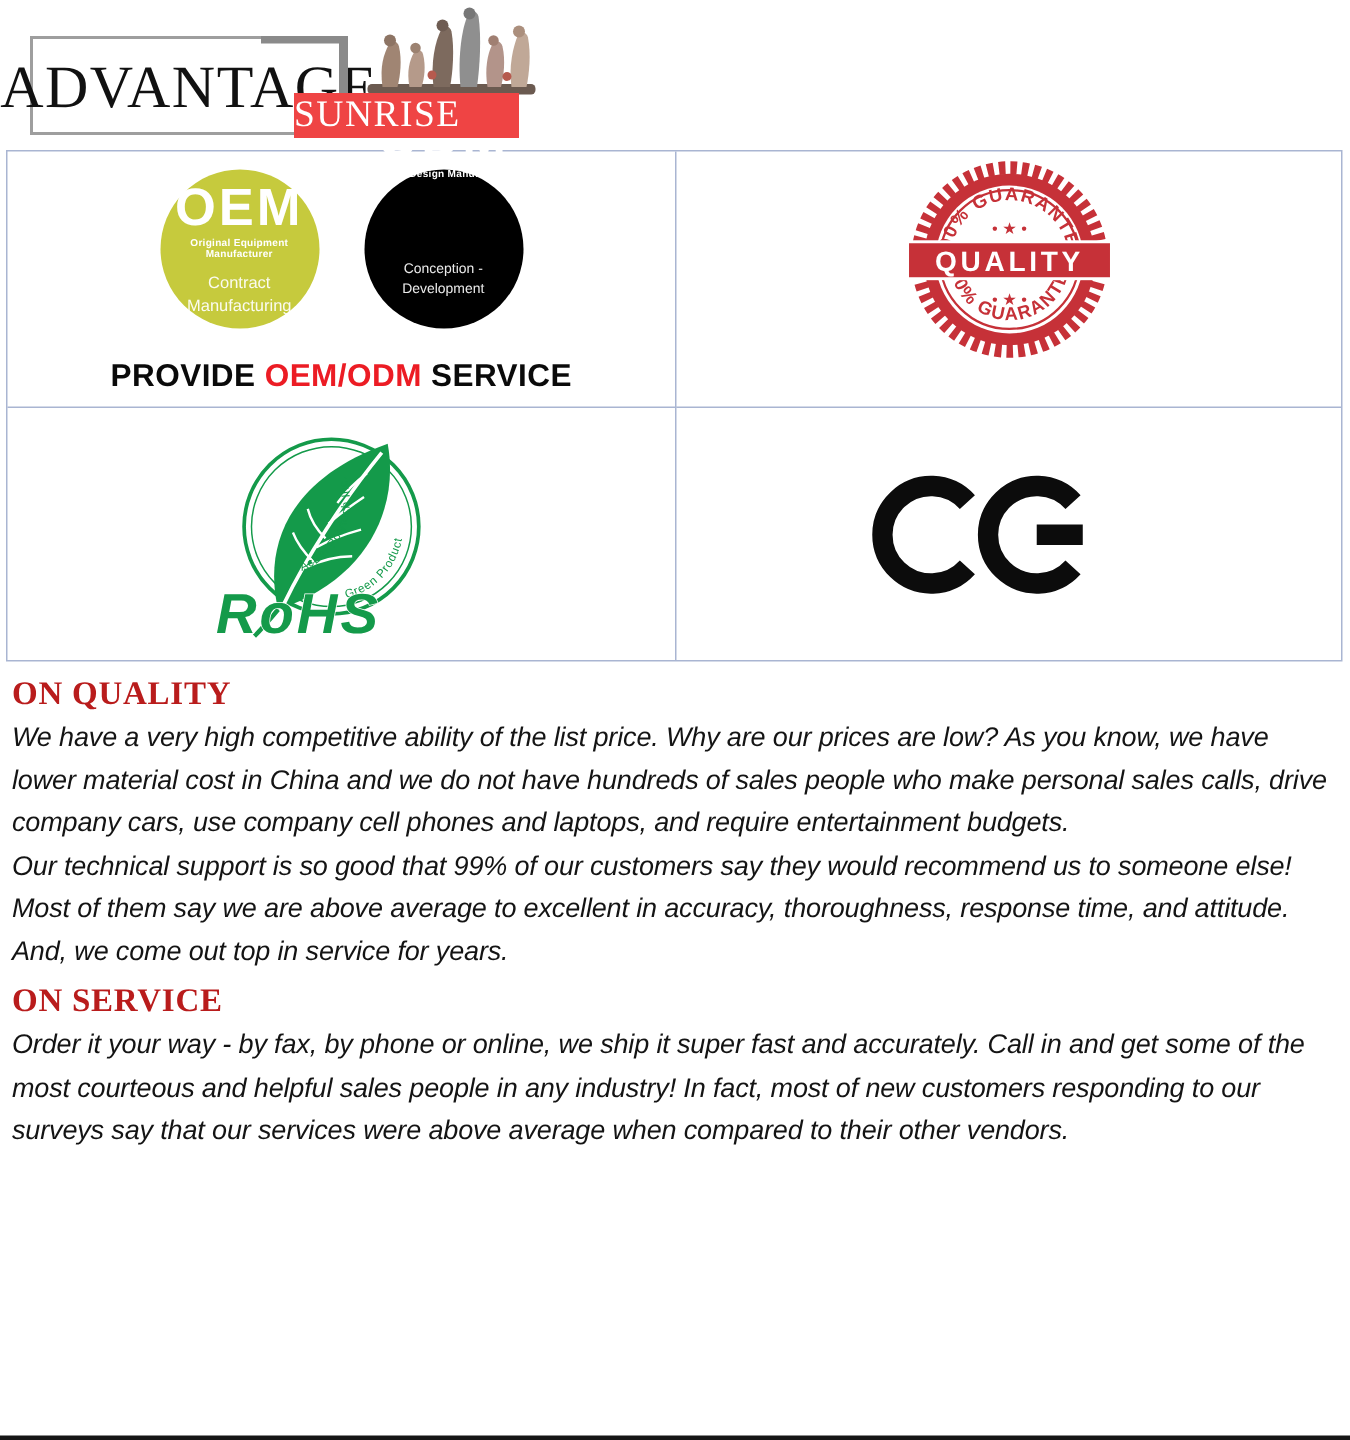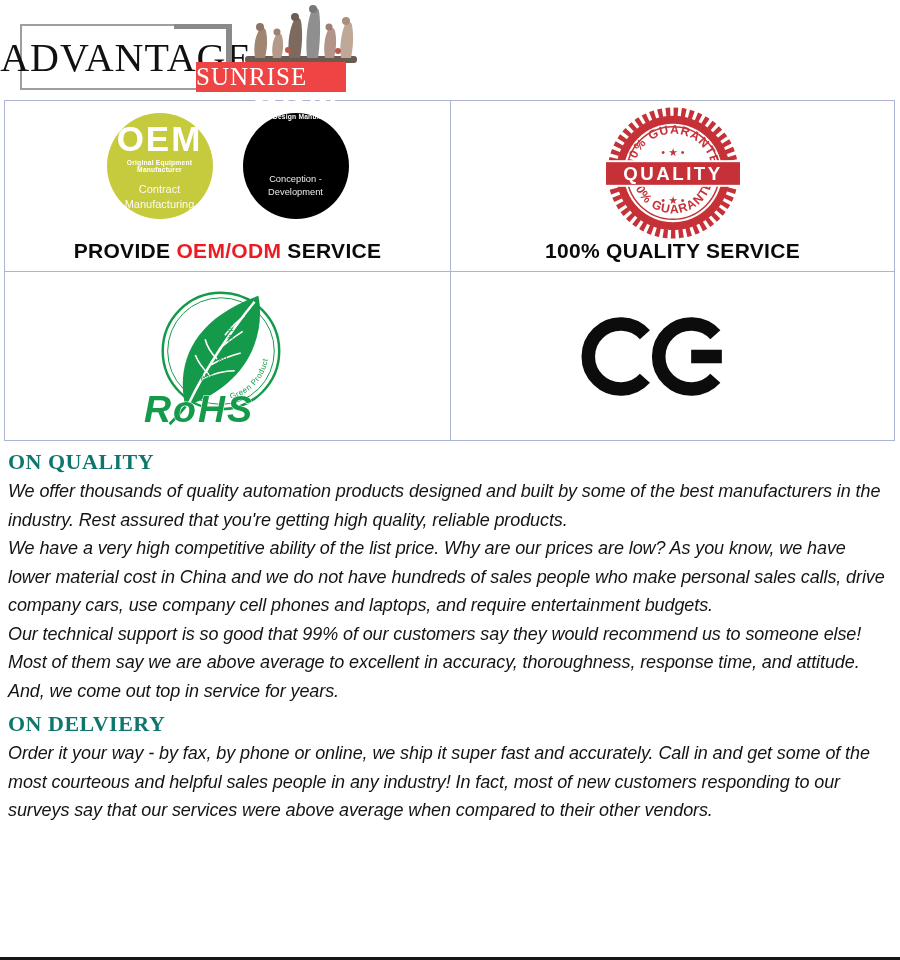--- a/index.html
+++ b/index.html
@@ -59,21 +59,21 @@
     font-weight: bold; font-size: 21px; color: #0a0a0a; letter-spacing: 0.3px;
   }
   .caption-red { color: #ec1c24; }
 
   .quality-badge { position: absolute; top: 6px; left: 0; width: 100%; display: flex; justify-content: center; }
 
   
   .sections { position: absolute; top: 443px; left: 8px; right: 8px; }
   .section h2 {
     font-family: "Liberation Serif", serif; font-size: 22px; line-height: 26px;
-    color: #0f766e; letter-spacing: 0.5px; margin: 6px 0 2px 0;
+    color: #b91c1c; letter-spacing: 0.5px; margin: 6px 0 2px 0;
   }
   .section p {
     font-style: italic; font-size: 18px; line-height: 28.5px; color: #141414;
     letter-spacing: -0.1px;
   }
   .bottom-line { position: absolute; left: 0; right: 0; bottom: 0; height: 3px; background: #161616; }
 </style>
 </head>
 <body>
 
@@ -146,21 +146,20 @@
           <text font-size="12.5" font-weight="bold" fill="#c63138" letter-spacing="1">
             <textPath href="#qbot" startOffset="50%" text-anchor="middle">100% GUARANTEE</textPath>
           </text>
           <text x="70" y="53" text-anchor="middle" font-size="11" fill="#c63138">• ★ •</text>
           <text x="70" y="101" text-anchor="middle" font-size="11" fill="#c63138">• ★ •</text>
           <rect x="1" y="58" width="138" height="25" fill="#c63138" stroke="#ffffff" stroke-width="2"></rect>
           <text x="70" y="77.5" text-anchor="middle" font-size="19" font-weight="bold" fill="#ffffff" letter-spacing="2.5">QUALITY</text>
         </g>
       </svg>
     </div>
-    <div class="cell-caption">100% QUALITY SERVICE</div>
   </div>
 
   <div class="cell bR">
     <div class="cell-center">
       <svg width="168" height="153" viewBox="0 0 170 155" style="margin-left:-20px">
         <circle cx="88" cy="72" r="59" fill="none" stroke="#149a4a" stroke-width="2.5"></circle>
         <circle cx="88" cy="72" r="54" fill="none" stroke="#149a4a" stroke-width="1"></circle>
         <path d="M 52,128 C 42,86 58,40 126,16 C 134,60 112,108 52,128 Z" fill="#149a4a"></path>
         <path d="M 56,124 C 70,95 95,55 122,22" fill="none" stroke="#ffffff" stroke-width="2.5"></path>
         <path d="M 70,100 C 80,95 90,92 102,92" fill="none" stroke="#ffffff" stroke-width="1.6"></path>
@@ -192,27 +191,26 @@
         <path d="M 148.8,25.9 A 36,36 0 1 0 148.8,74.1" fill="none" stroke="#0c0c0c" stroke-width="15"></path>
         <line x1="122" y1="50" x2="156" y2="50" stroke="#0c0c0c" stroke-width="15"></line>
       </svg>
     </div>
   </div>
 </div>
 
 <div class="sections">
   <div class="section">
     <h2>ON QUALITY</h2>
-    <p>We offer thousands of quality automation products designed and built by some of the best manufacturers in the industry. Rest assured that you're getting high quality, reliable products.</p>
   </div>
   <div class="section">
     <p>We have a very high competitive ability of the list price. Why are our prices are low? As you know, we have lower material cost in China and we do not have hundreds of sales people who make personal sales calls, drive company cars, use company cell phones and laptops, and require entertainment budgets.</p>
   </div>
   <div class="section">
     <p>Our technical support is so good that 99% of our customers say they would recommend us to someone else! Most of them say we are above average to excellent in accuracy, thoroughness, response time, and attitude. And, we come out top in service for years.</p>
   </div>
   <div class="section">
-    <h2>ON DELVIERY</h2>
+    <h2>ON SERVICE</h2>
     <p>Order it your way - by fax, by phone or online, we ship it super fast and accurately. Call in and get some of the most courteous and helpful sales people in any industry! In fact, most of new customers responding to our surveys say that our services were above average when compared to their other vendors.</p>
   </div>
 </div>
 
 <div class="bottom-line"></div>
 
 </body></html>

